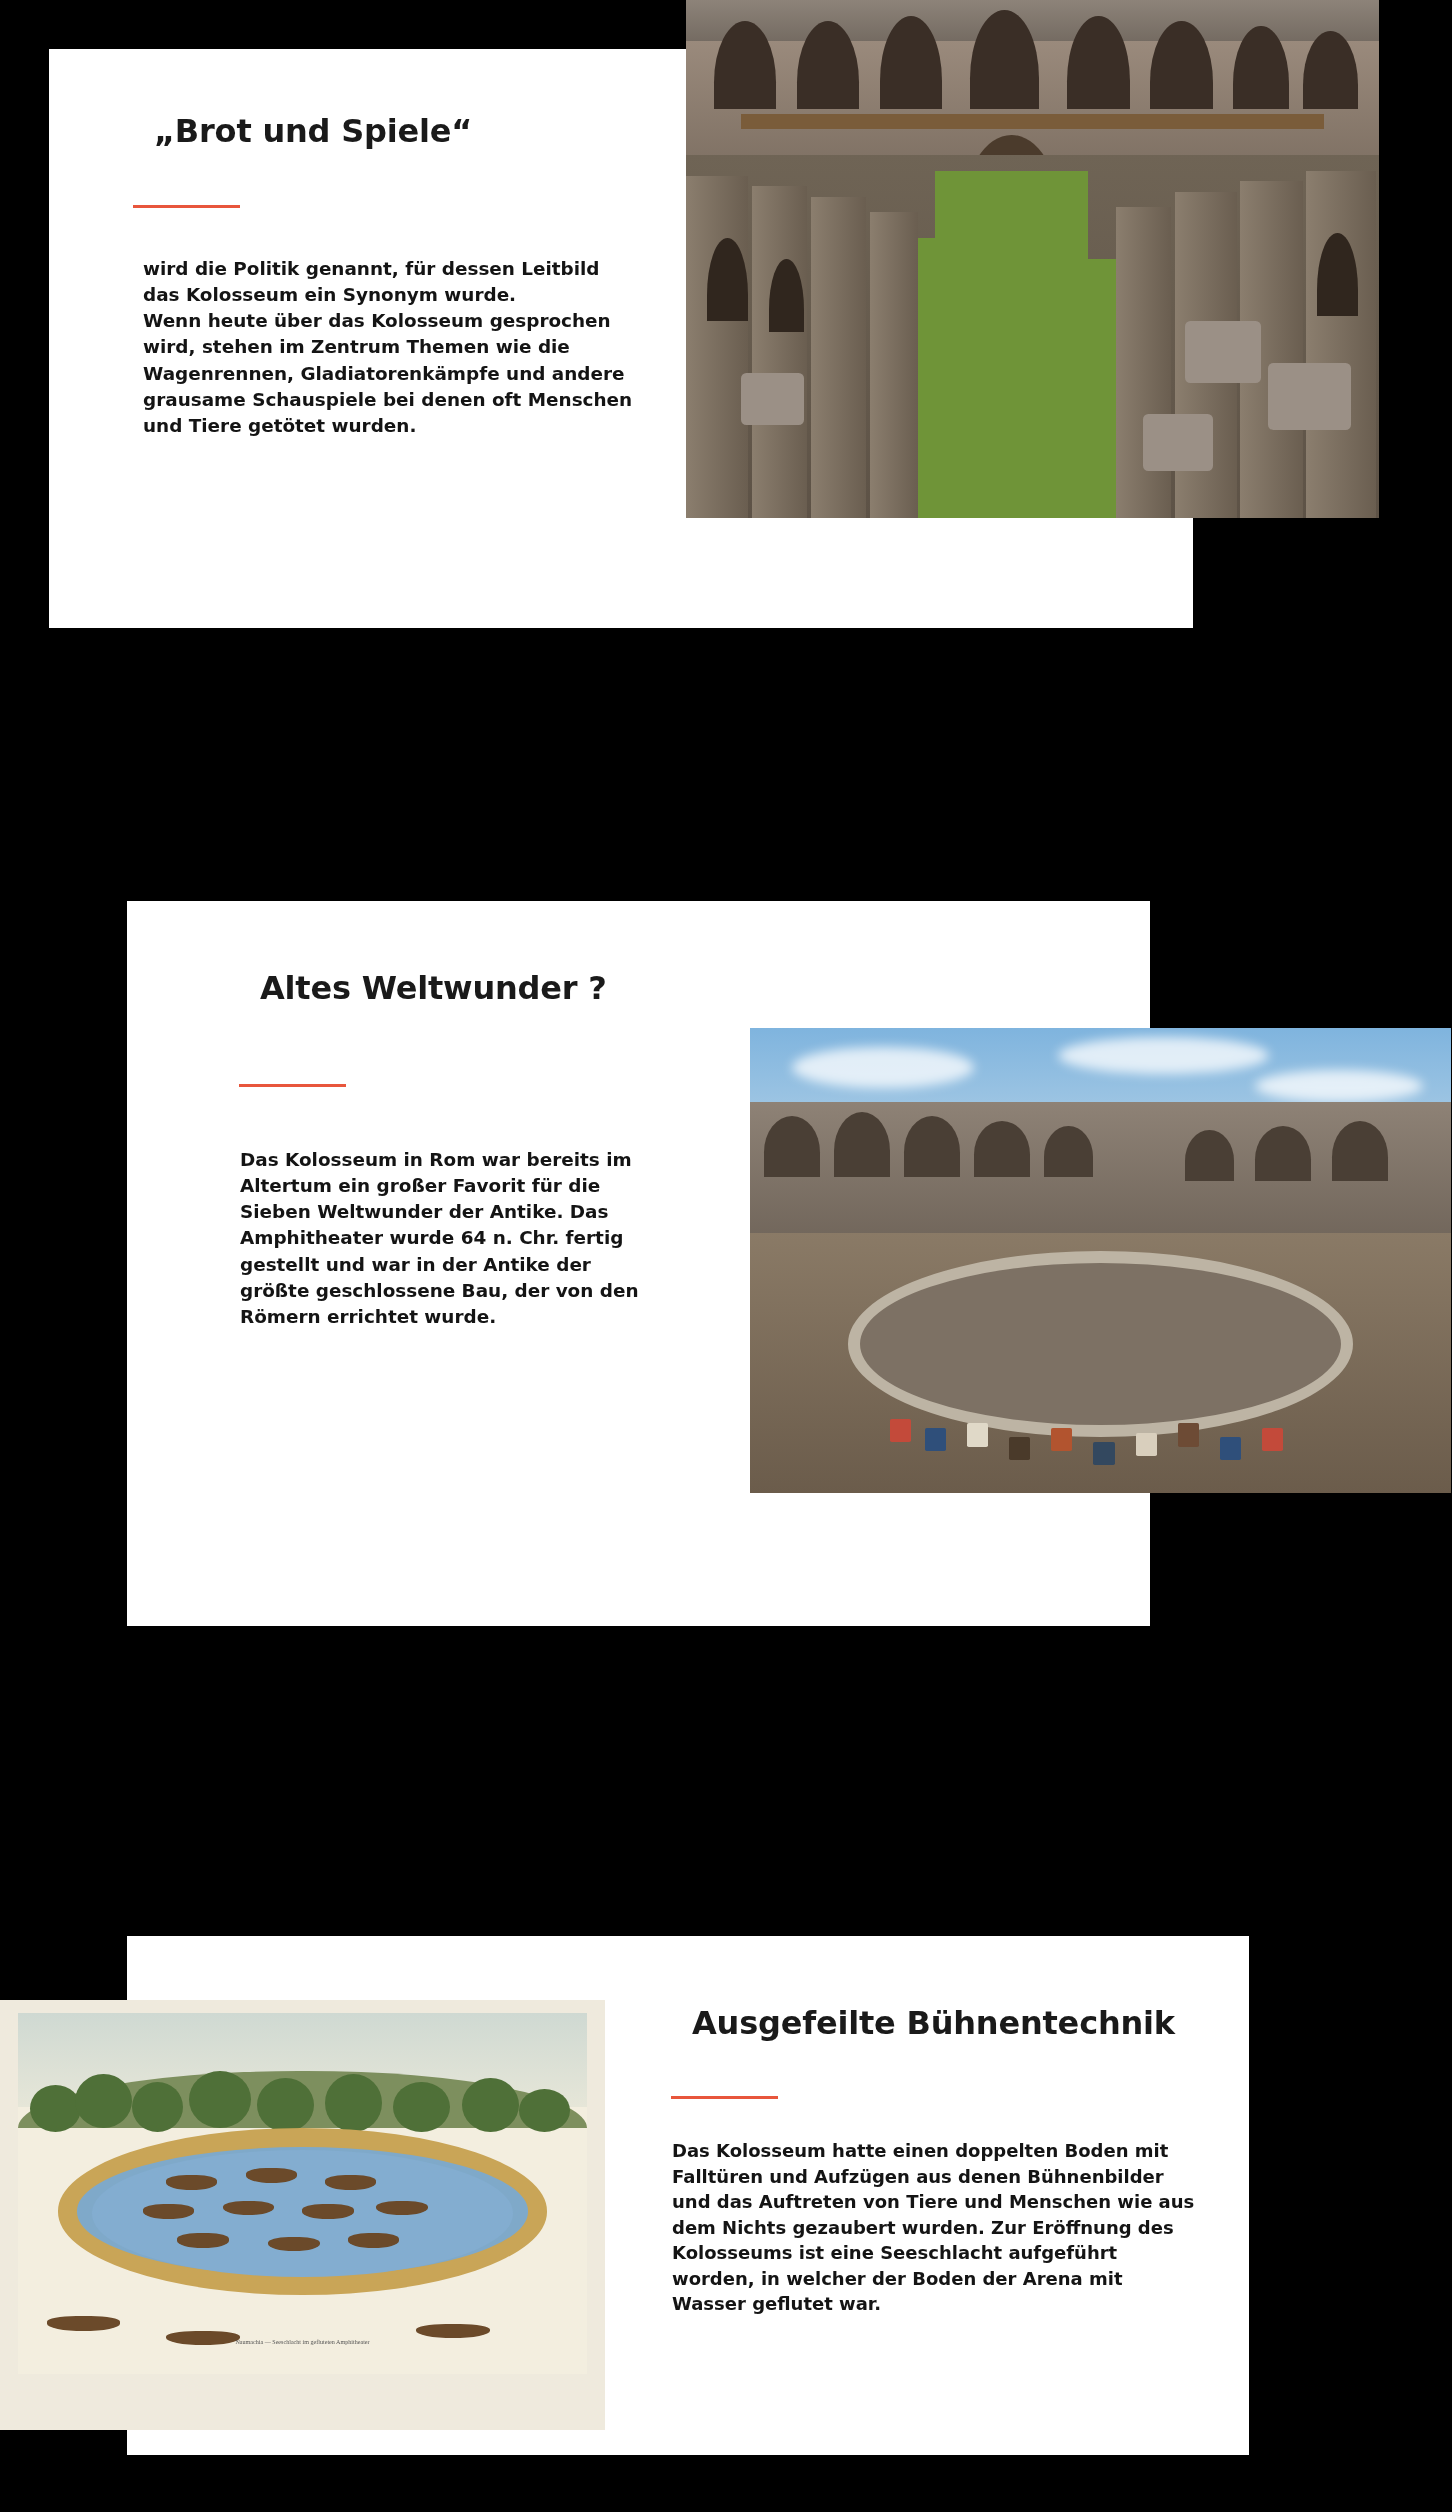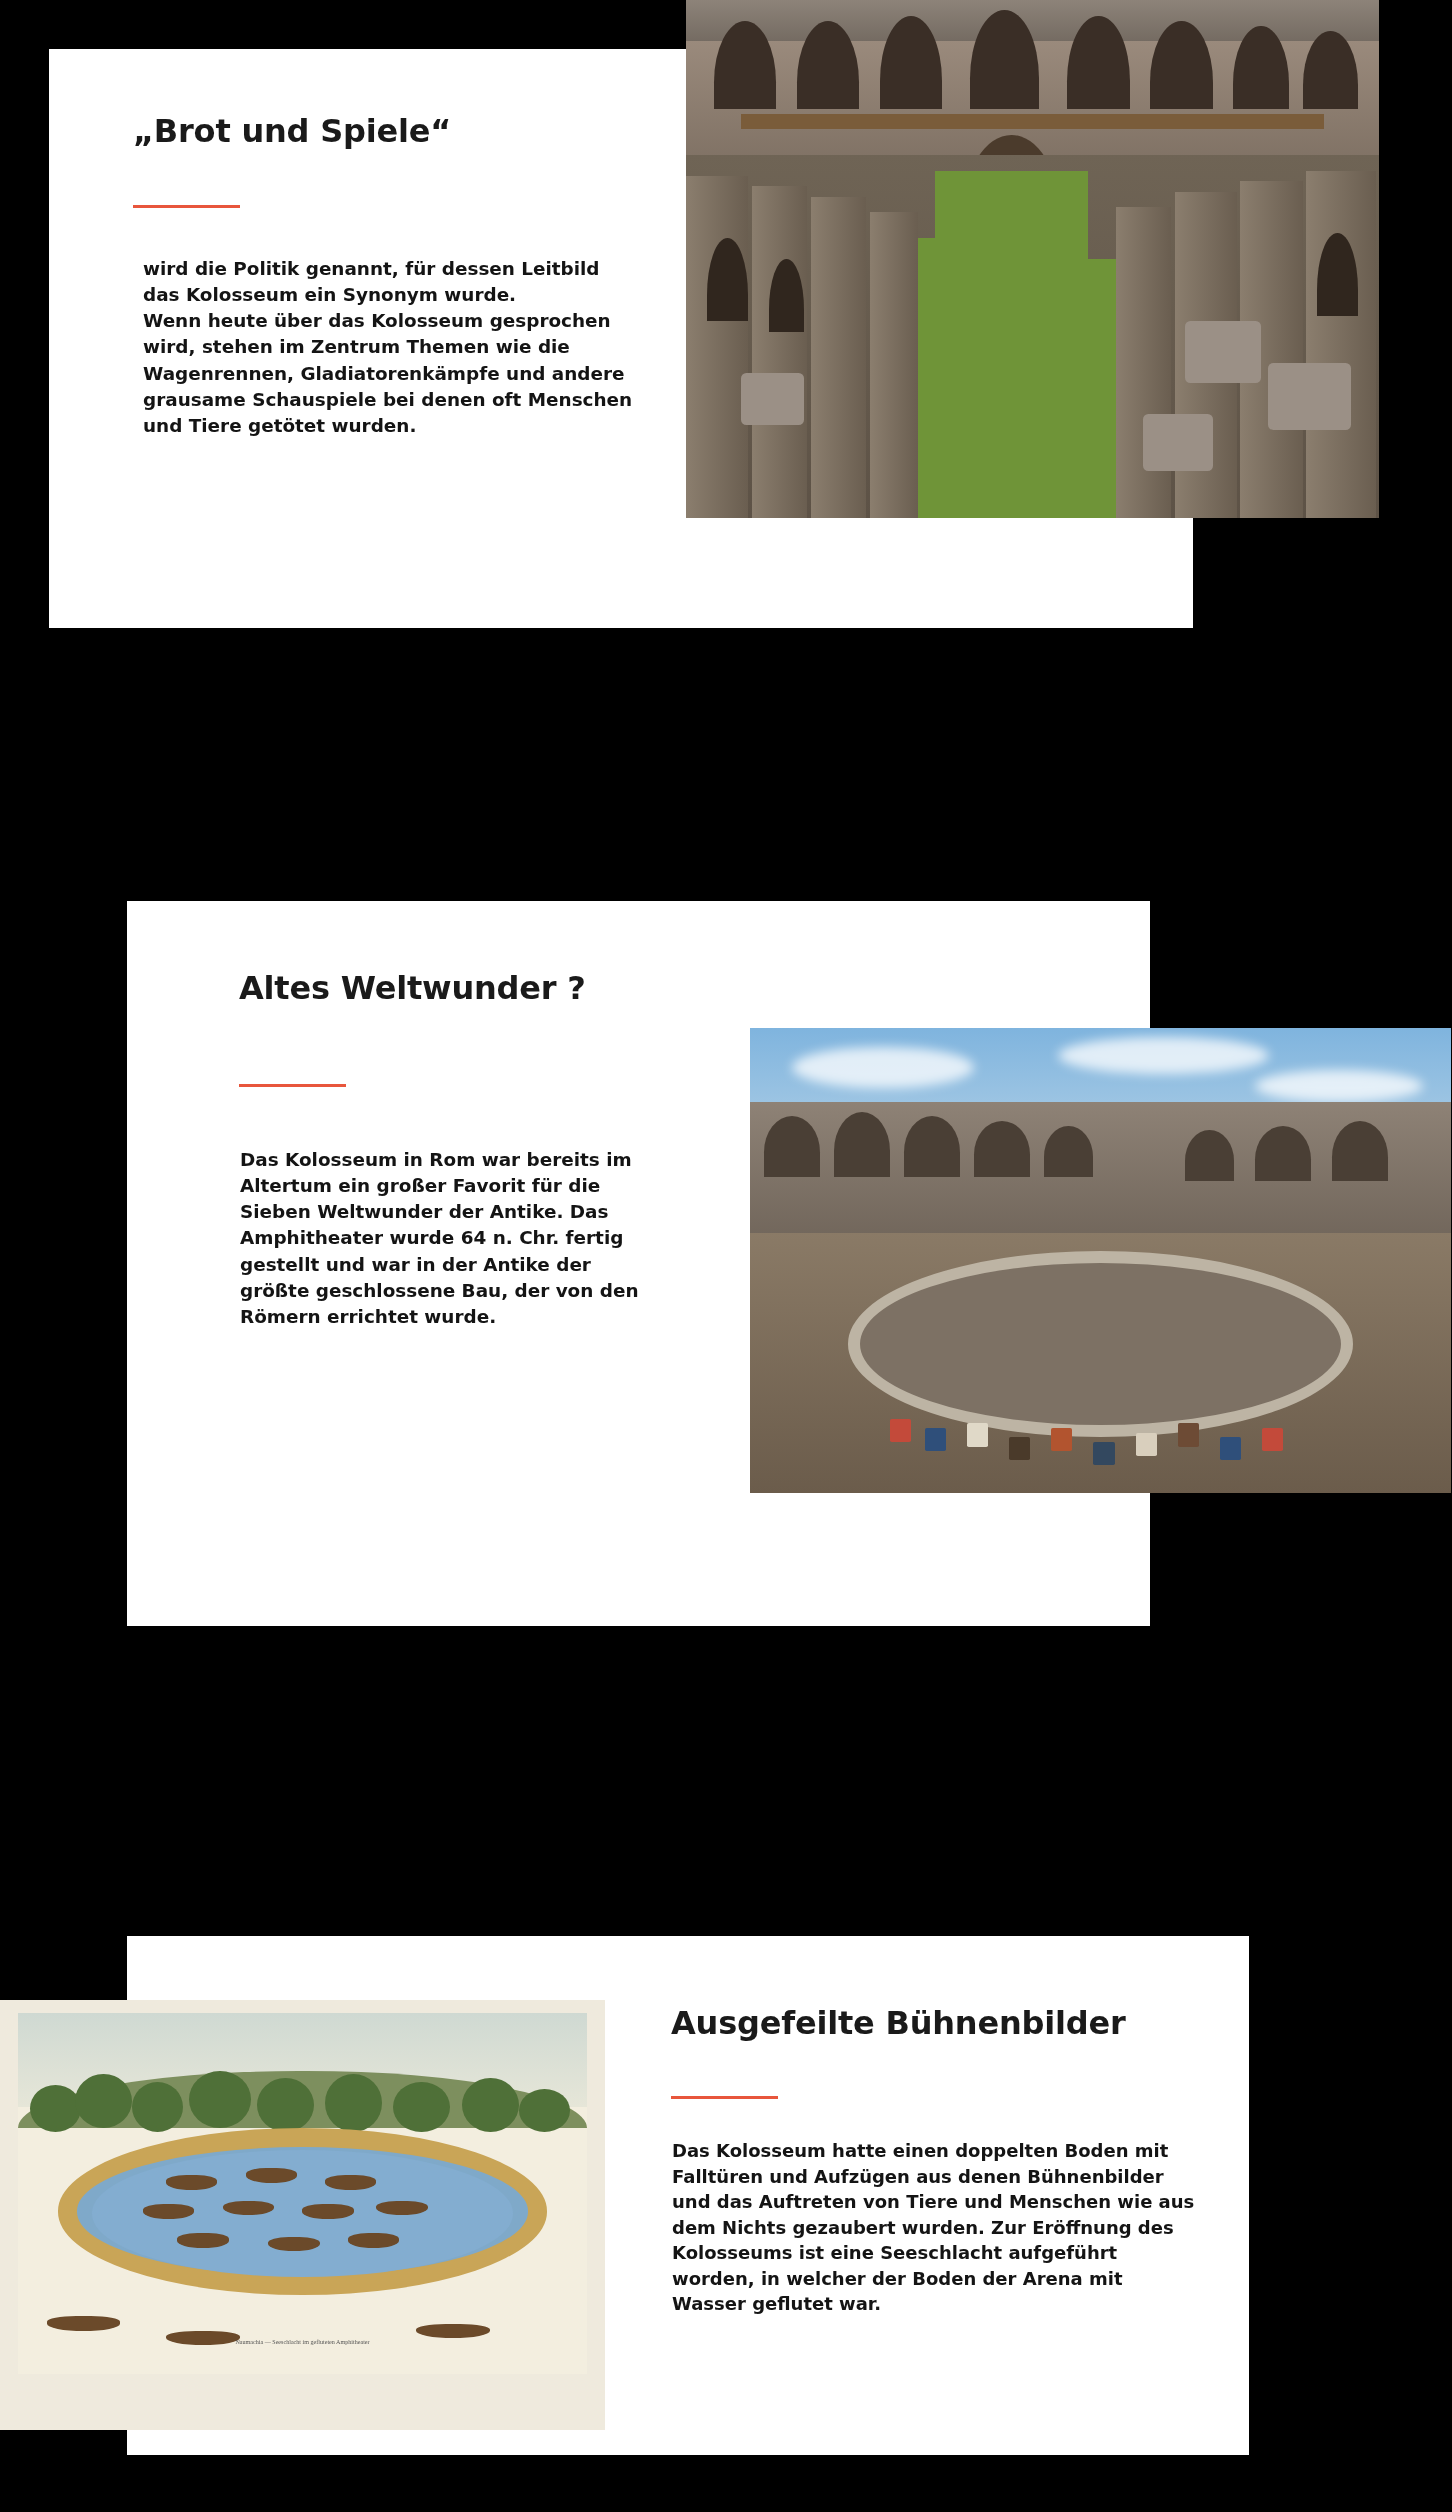--- a/index.html
+++ b/index.html
@@ -20,20 +20,21 @@
     position: absolute;
     background: #ffffff;
   }
 
   .slide-title {
     position: absolute;
     color: #1a1a1a;
     font-weight: bold;
     letter-spacing: -0.2px;
     white-space: nowrap;
+    margin-left: 21px;
   }
 
   .rule {
     position: absolute;
     height: 2.6px;
     background: #e8563c;
   }
 
   .body-text {
     position: absolute;
@@ -223,16 +224,16 @@
     <div class="ph3-ship" style="left:28%; top:61%; width:9%; height:4%;"></div>
     <div class="ph3-ship" style="left:44%; top:62%; width:9%; height:4%;"></div>
     <div class="ph3-ship" style="left:58%; top:61%; width:9%; height:4%;"></div>
     <div class="ph3-ship" style="left:5%;  top:84%; width:13%; height:4%;"></div>
     <div class="ph3-ship" style="left:26%; top:88%; width:13%; height:4%;"></div>
     <div class="ph3-ship" style="left:70%; top:86%; width:13%; height:4%;"></div>
     <div class="ph3-cap">Naumachia — Seeschlacht im gefluteten Amphitheater</div>
   </div>
 </div>
 
-<div class="slide-title" id="slide3-title">Ausgefeilte Bühnenbilder</div>
+<div class="slide-title" id="slide3-title">Ausgefeilte Bühnentechnik</div>
 <div class="rule" id="slide3-rule"></div>
 <div class="body-text" id="slide3-text">Das Kolosseum hatte einen doppelten Boden mit Falltüren und Aufzügen aus denen Bühnenbilder und das Auftreten von Tiere und Menschen wie aus dem Nichts gezaubert wurden. Zur Eröffnung des Kolosseums ist eine Seeschlacht aufgeführt worden, in welcher der Boden der Arena mit Wasser geflutet war.</div>
 
 
 </body></html>

